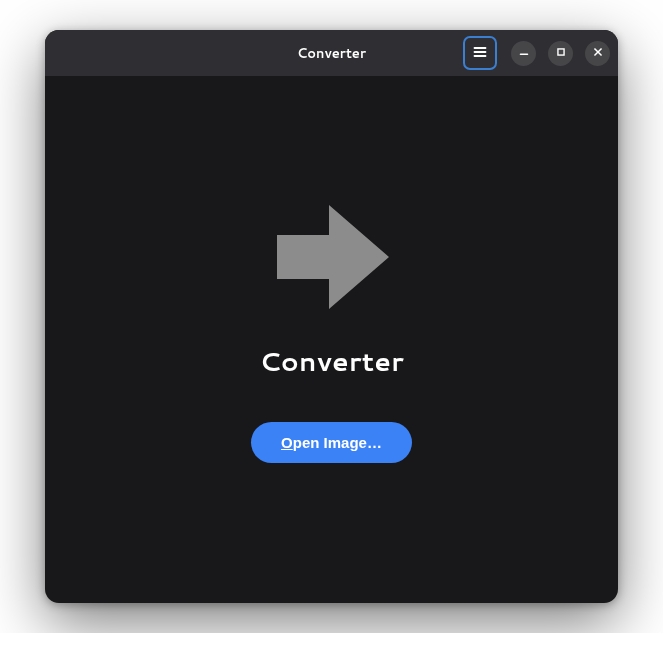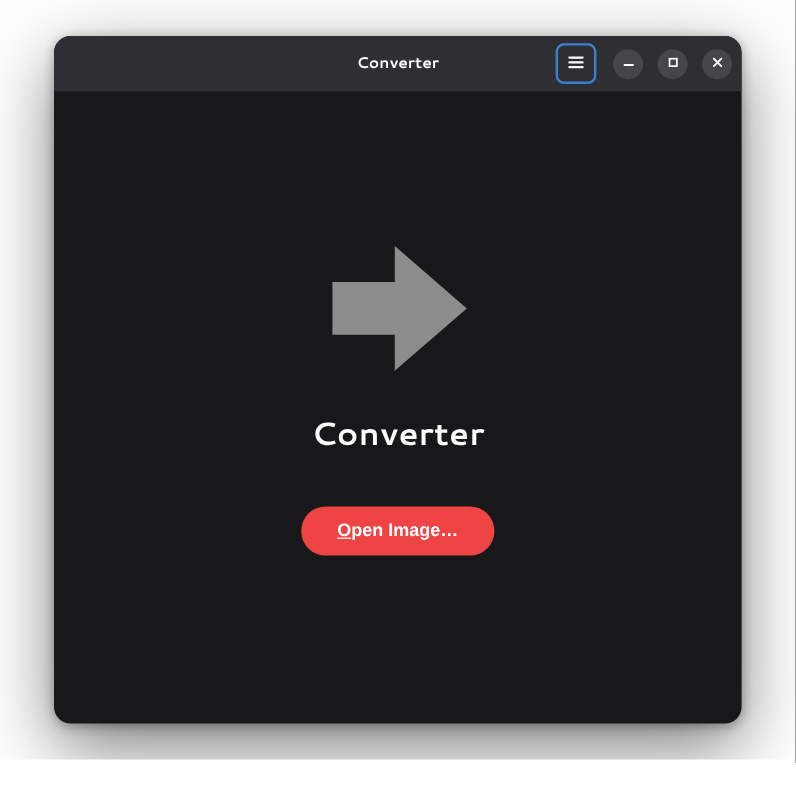--- a/index.html
+++ b/index.html
@@ -96,21 +96,21 @@
       color: #8c8c8c;
     }
     .app-title {
       color: #ffffff;
       font-size: 27px;
       font-weight: 800;
       letter-spacing: 0.2px;
     }
     .open-btn {
       margin-top: 18px;
-      background: #ef4444;
+      background: #3b82f6;
       border: none;
       color: #ffffff;
       font-size: 15px;
       font-weight: 700;
       padding: 12px 30px;
       border-radius: 24px;
       cursor: pointer;
       text-align: center;
     }
     .open-btn span {

